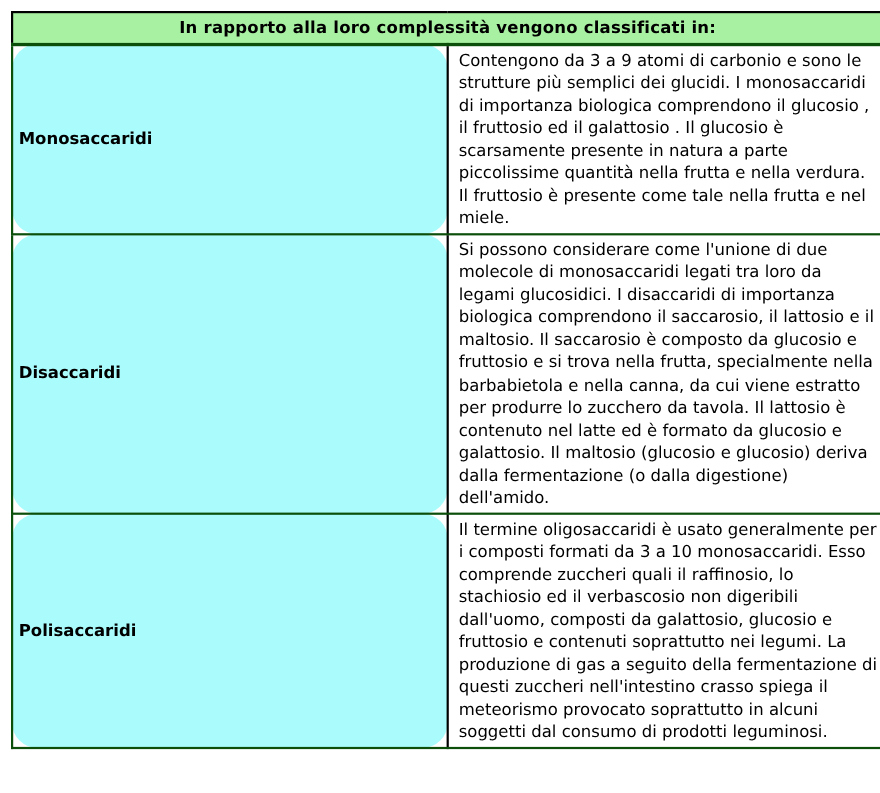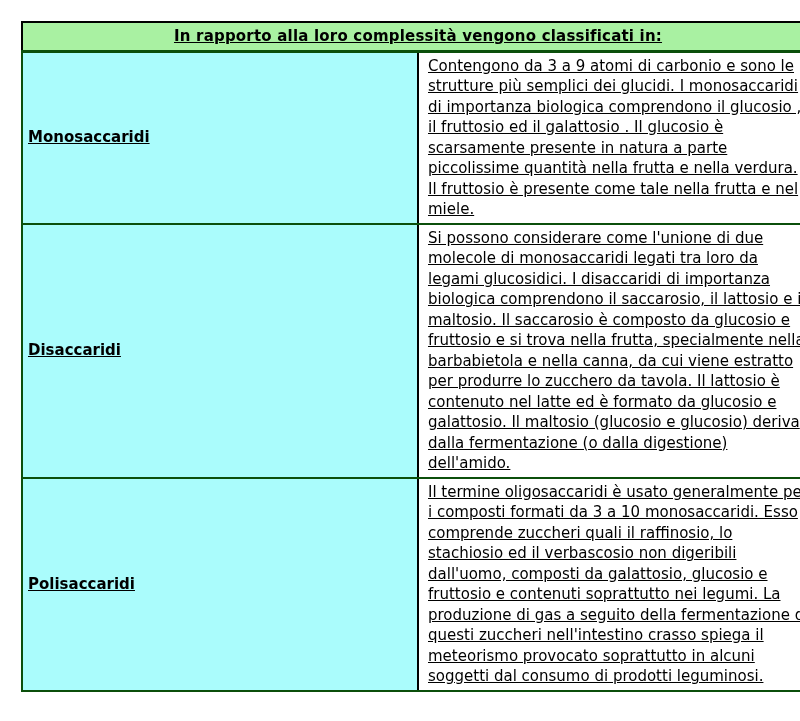--- a/index.html
+++ b/index.html
@@ -13,23 +13,22 @@
   html, body {
     margin: 0;
     padding: 0;
     background: #ffffff;
     font-family: "DejaVu Sans", "Liberation Sans", sans-serif;
     color: var(--text);
   }
   .page {
     width: 800px;
     height: 721px;
-    padding: 21px;
+    padding: 10px;
     overflow: hidden;
-    text-decoration: underline;
   }
   table.classification {
     width: 794px;
     border-collapse: collapse;
     border: 2px solid var(--border-dark);
     table-layout: fixed;
   }
   th.title-cell {
     background: var(--green-bg);
     border: 2px solid var(--border-dark);
@@ -46,20 +45,21 @@
     vertical-align: middle;
     font-size: 15px;
     line-height: 20.5px;
   }
   td.term {
     width: 147px;
     background: var(--cyan-bg);
     border-right: 2px solid var(--border-dark);
     font-weight: bold;
     padding: 2px 2px 2px 5px;
+    border-radius: 23px;
   }
   td.desc {
     background: #ffffff;
     padding: 3px 4px 3px 9px;
     text-align: left;
   }
   tr.r0 td { height: 104px; }
   tr.r1 td { height: 163px; }
   tr.r2 td { height: 138px; }
   tr.r3 td { height: 44px; }

